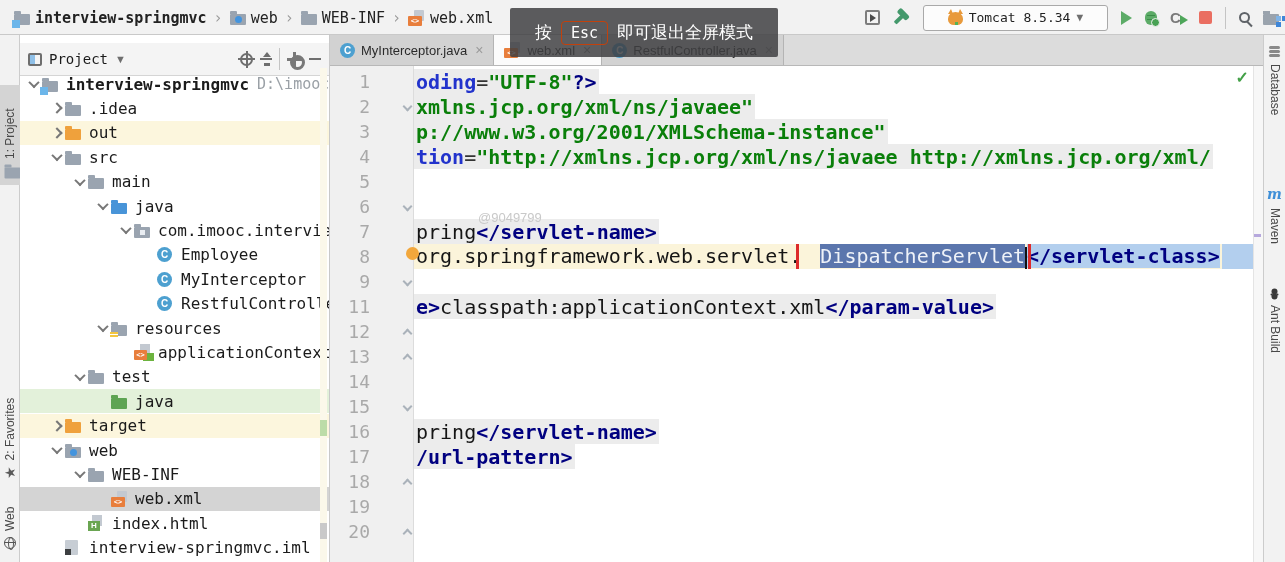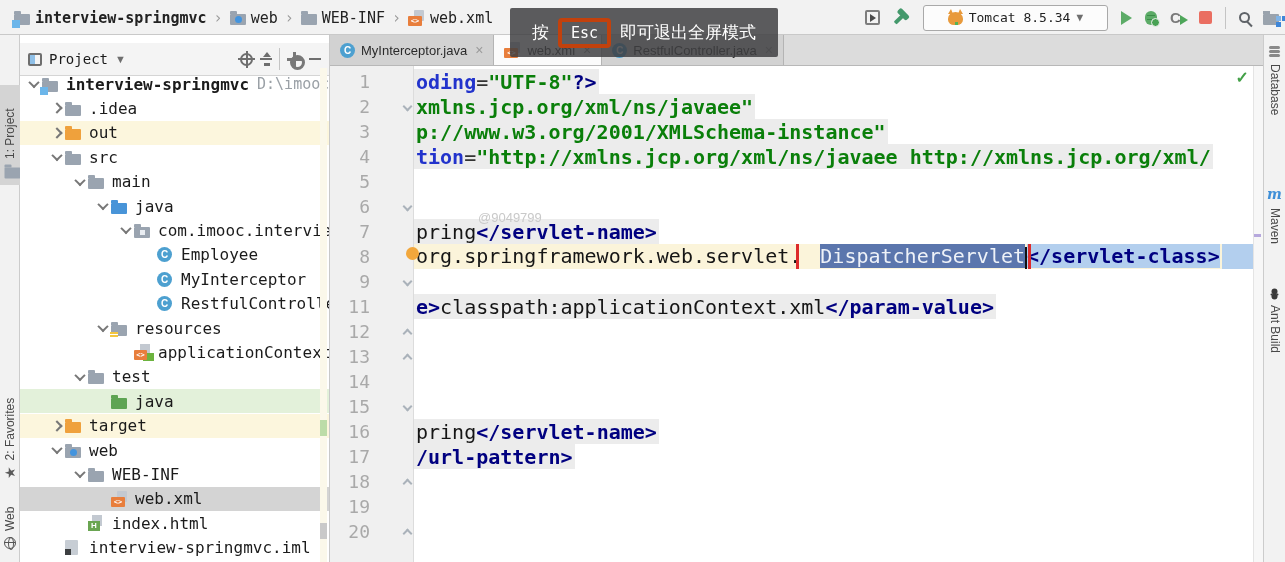--- a/index.html
+++ b/index.html
@@ -184,21 +184,21 @@
   #bp-dot { position:absolute; left:76px; top:181px; width:13px; height:13px; border-radius:50%; background:#f2a73c; z-index:3; }
   #watermark { position:absolute; left:148px; top:144px; color:#c9c9c9; font-size:13px; z-index:3; }
   #insp-ok { position:absolute; right:14px; top:2px; color:#43a047; font-size:16px; font-weight:bold; z-index:3; }
   #editor-scroll { position:absolute; right:0; top:0; width:10px; height:100%; background:#f7f7f7; border-left:1px solid #e4e4e4; }
   #scroll-mark { position:absolute; right:2px; top:168px; width:7px; height:3px; background:#b6a8dd; }
 
   
   #fs-note { position:absolute; left:510px; top:8px; width:268px; height:49px; background:rgba(62,62,64,0.84);
              border-radius:2px; display:flex; align-items:center; justify-content:center; gap:9px;
              color:#fff; font-size:17px; z-index:50; }
-  #fs-note .key { border:4px solid #c2410c; border-radius:4px; padding:2px 9px; font-size:15px;
+  #fs-note .key { border:1px solid #c2410c; border-radius:4px; padding:2px 9px; font-size:15px;
                   font-family:"DejaVu Sans Mono",monospace; }
 </style>
 </head>
 <body>
 
 <div id="app">
 
   <div id="navbar">
     <div id="breadcrumbs">
         <span class="ic ic-folder proj"></span>

